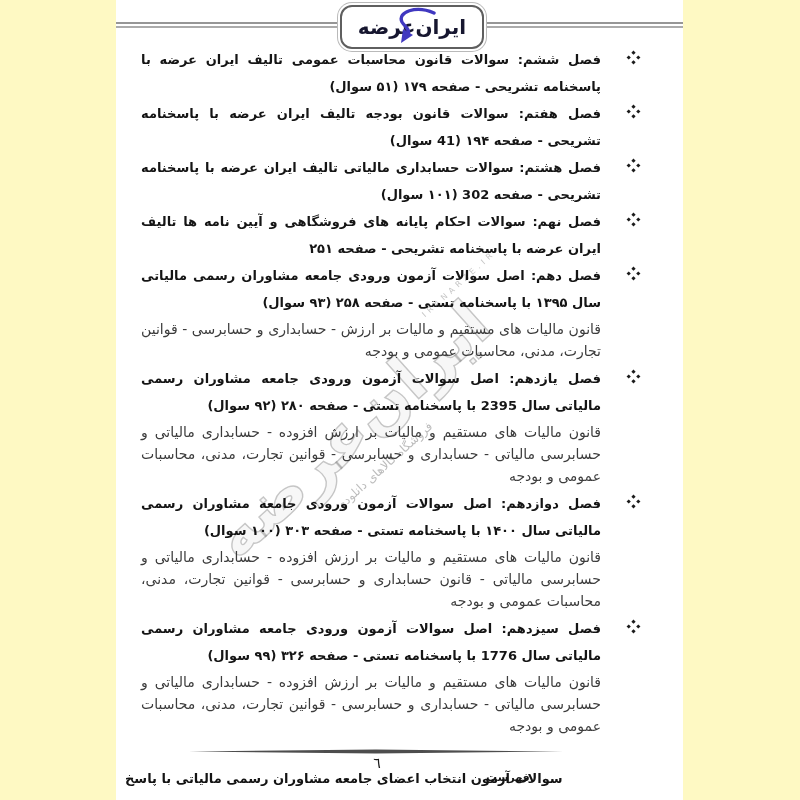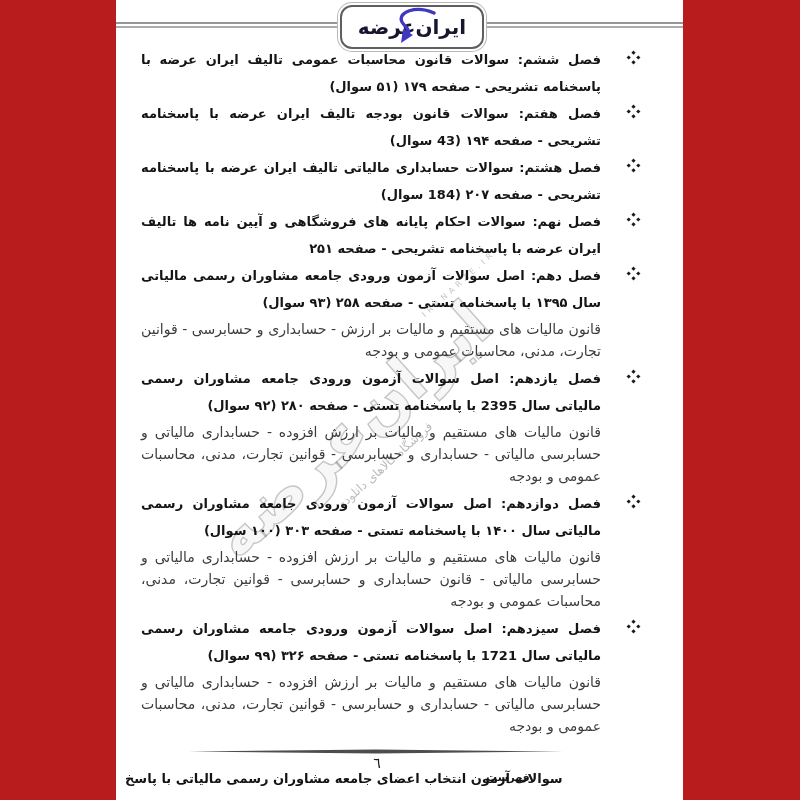--- a/index.html
+++ b/index.html
@@ -1,17 +1,17 @@
 <!DOCTYPE html>
 <html lang="fa"><head>
 <meta charset="utf-8">
 <style>
   html,body{margin:0;padding:0;width:800px;height:800px;overflow:hidden;}
   body{background:#c5c6c8;font-family:"DejaVu Sans",sans-serif;}
-  .canvas{position:relative;width:800px;height:800px;background:#b91c1c;}
+  .canvas{position:relative;width:800px;height:800px;background:#fef9c3;}
   .page{position:absolute;left:116px;top:0;width:567px;height:800px;background:#ffffff;overflow:hidden;}
 
   
   .rule{position:absolute;left:0;right:0;height:1.5px;background:#969696;z-index:1;}
   .rule-top{top:22px;}
   .rule-bot{top:26px;background:#ababab;}
   .logo-box{position:absolute;left:224px;top:5px;width:140px;height:40px;background:#fff;
     border:2px solid #5f5f5f;border-radius:12px;box-shadow:0 0 0 2px #ffffff,0 0 0 3px #b9b9b9;
     z-index:2;display:flex;align-items:center;justify-content:center;}
   .logo-text{font-weight:bold;font-size:20px;color:#16162f;direction:rtl;letter-spacing:0;}
@@ -75,26 +75,26 @@
 
     <div class="content">
 
       <div class="item">
         <span class="bullet b4"></span>
         <p class="itext">فصل ششم: سوالات قانون محاسبات عمومی تالیف ایران عرضه با پاسخنامه تشریحی - صفحه ۱۷۹ (۵۱ سوال)</p>
       </div>
 
       <div class="item">
         <span class="bullet b4"></span>
-        <p class="itext">فصل هفتم: سوالات قانون بودجه تالیف ایران عرضه با پاسخنامه تشریحی - صفحه ۱۹۴ (43 سوال)</p>
+        <p class="itext">فصل هفتم: سوالات قانون بودجه تالیف ایران عرضه با پاسخنامه تشریحی - صفحه ۱۹۴ (41 سوال)</p>
       </div>
 
       <div class="item">
         <span class="bullet b4"></span>
-        <p class="itext">فصل هشتم: سوالات حسابداری مالیاتی تالیف ایران عرضه با پاسخنامه تشریحی - صفحه ۲۰۷ (184 سوال)</p>
+        <p class="itext">فصل هشتم: سوالات حسابداری مالیاتی تالیف ایران عرضه با پاسخنامه تشریحی - صفحه 302 (۱۰۱ سوال)</p>
       </div>
 
       <div class="item">
         <span class="bullet b4"></span>
         <p class="itext">فصل نهم: سوالات احکام پایانه های فروشگاهی و آیین نامه ها تالیف ایران عرضه با پاسخنامه تشریحی - صفحه ۲۵۱</p>
       </div>
 
 
       <div class="item">
         <span class="bullet b4"></span>
@@ -109,21 +109,21 @@
       </div>
 
       <div class="item">
         <span class="bullet b4"></span>
         <p class="itext">فصل دوازدهم: اصل سوالات آزمون ورودی جامعه مشاوران رسمی مالیاتی سال ۱۴۰۰ با پاسخنامه تستی - صفحه ۳۰۳ (۱۰۰ سوال)</p>
         <p class="sub">قانون مالیات های مستقیم و مالیات بر ارزش افزوده - حسابداری مالیاتی و حسابرسی مالیاتی - قانون حسابداری و حسابرسی - قوانین تجارت، مدنی، محاسبات عمومی و بودجه</p>
       </div>
 
       <div class="item">
         <span class="bullet b4"></span>
-        <p class="itext">فصل سیزدهم: اصل سوالات آزمون ورودی جامعه مشاوران رسمی مالیاتی سال 1721 با پاسخنامه تستی - صفحه ۳۲۶ (۹۹ سوال)</p>
+        <p class="itext">فصل سیزدهم: اصل سوالات آزمون ورودی جامعه مشاوران رسمی مالیاتی سال 1776 با پاسخنامه تستی - صفحه ۳۲۶ (۹۹ سوال)</p>
         <p class="sub">قانون مالیات های مستقیم و مالیات بر ارزش افزوده - حسابداری مالیاتی و حسابرسی مالیاتی - حسابداری و حسابرسی - قوانین تجارت، مدنی، محاسبات عمومی و بودجه</p>
       </div>
 
     </div>
 
     <div class="footer">
       <svg class="divider" width="374" height="5" viewBox="0 0 374 5">
         <polygon points="0,2.5 187,0.4 374,2.5 187,4.6" fill="#4d4d4d"></polygon>
       </svg>
       <div class="pagenum">٦</div>

